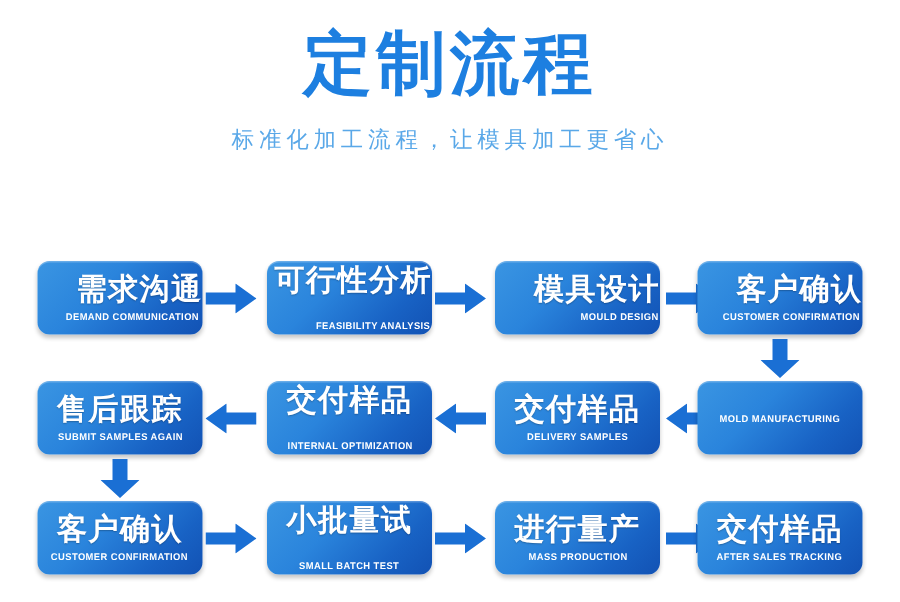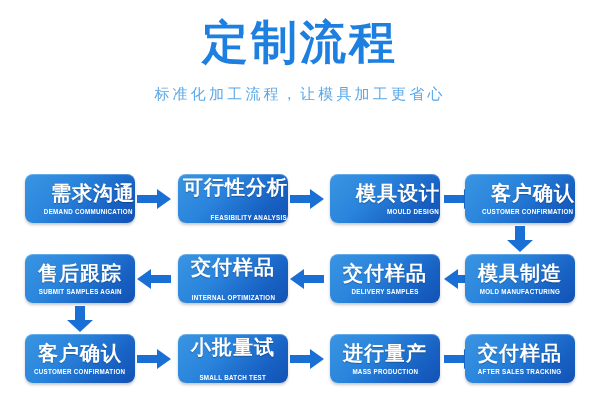--- a/index.html
+++ b/index.html
@@ -194,21 +194,20 @@
     <span class="en">DELIVERY SAMPLES</span>
   </div>
 
   <div class="arrow" style="left:444px; top:119px;">
     <svg width="34" height="20" viewBox="0 0 34 20">
         <path d="M34 6 H14 V0 L0 10 L14 20 V14 H34 Z" fill="#1a6fd4"></path>
       </svg>
   </div>
 
   <div class="node r2 c4">
-    <span class="cn">模具制造</span>
     <span class="en">MOLD MANUFACTURING</span>
   </div>
 
   <div class="arrow" style="left:67px; top:156px;">
     <svg width="26" height="26" viewBox="0 0 26 26">
         <path d="M8 0 H18 V14 H26 L13 26 L0 14 H8 Z" fill="#1a6fd4"></path>
       </svg>
   </div>
 
   <div class="node r3 c1">

